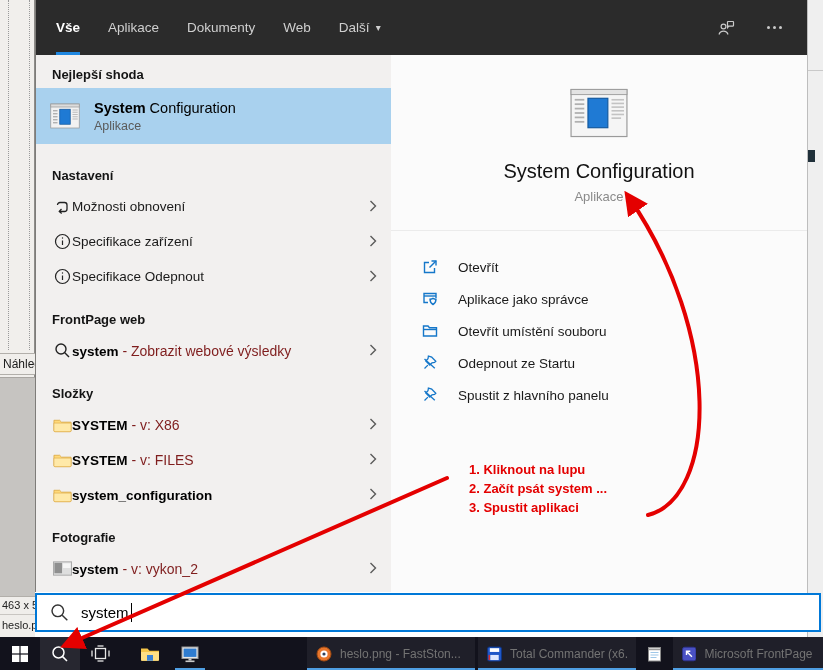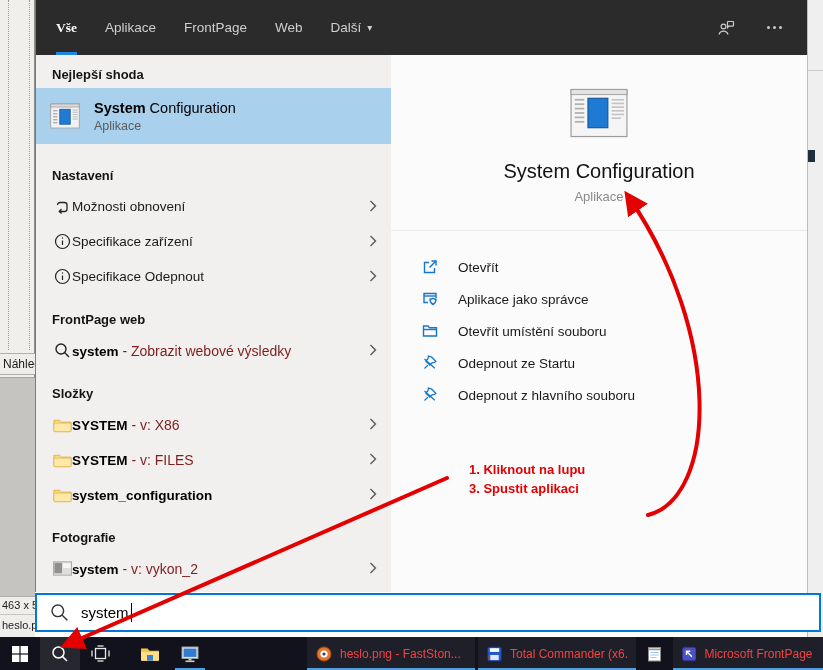--- a/index.html
+++ b/index.html
@@ -15,21 +15,21 @@
   .bg-size{position:absolute;left:0;top:596px;width:35px;height:18px;background:#f0eeeb;border-top:1px solid #b2afaa;font-size:11px;color:#222;line-height:17px;padding-left:2px;white-space:nowrap;overflow:hidden;box-sizing:border-box;}
   .bg-file{position:absolute;left:0;top:614px;width:35px;height:23px;background:#f0eeeb;border-top:1px solid #c9c6c2;font-size:11px;color:#222;line-height:20px;padding-left:2px;white-space:nowrap;overflow:hidden;box-sizing:border-box;}
   .bg-right{position:absolute;right:0;top:0;width:16px;height:637px;background:#efefef;border-left:1px solid #bdbdbd;box-sizing:border-box;}
   .bg-right .hline{position:absolute;left:0;right:0;top:70px;height:1px;background:#c9c9c9;}
   .bg-right .blob{position:absolute;left:0;top:150px;width:7px;height:12px;background:#20303a;}
 
   
   .flyout{position:absolute;left:35px;top:0;width:772px;height:592px;display:flex;flex-direction:column;border-left:1px solid #7e7c79;box-sizing:border-box;background:#fbfbfb;}
   .fly-header{height:55px;flex:none;background:#2b2b2b;display:flex;align-items:stretch;padding-left:20px;}
   .tab{display:flex;align-items:center;margin-right:28px;font-size:13.5px;color:#cfcfcf;border-bottom:3px solid transparent;border-top:3px solid transparent;cursor:default;}
-  .tab.active{color:#ffffff;font-weight:700;border-bottom-color:#1f87e0;font-family:Liberation Serif, serif;}
+  .tab.active{color:#ffffff;font-weight:700;border-bottom-color:#1f87e0;}
   .tab .caret{margin-left:6px;font-size:10px;color:#cfcfcf;}
   .hdr-icons{margin-left:auto;display:flex;align-items:center;padding-right:22px;gap:26px;}
   .hdr-icon{width:22px;height:22px;display:flex;align-items:center;justify-content:center;}
   .dots3{display:flex;gap:3px;}
   .dots3 i{width:3px;height:3px;border-radius:50%;background:#c9c9c9;}
 
   .fly-body{flex:1;display:flex;min-height:0;}
   .col-left{width:355px;flex:none;background:#f2f0ef;overflow:hidden;}
   .col-right{flex:1;background:#fbfbfb;overflow:hidden;}
 
@@ -71,21 +71,21 @@
 
   
   .taskbar{position:absolute;left:0;bottom:0;width:823px;height:33px;background:#12121c;display:flex;align-items:stretch;z-index:20;}
   .tb-btn{width:40px;flex:none;display:flex;align-items:center;justify-content:center;position:relative;}
   .tb-btn.lit{background:rgba(255,255,255,0.09);}
   .tb-btn.running::after{content:"";position:absolute;left:5px;right:5px;bottom:0;height:2px;background:#4f9fe3;}
   .tb-gap{width:10px;flex:none;}
   .tb-apps{margin-left:auto;display:flex;align-items:stretch;}
   .tb-app{display:flex;align-items:center;padding:0 9px;gap:8px;background:rgba(255,255,255,0.06);position:relative;margin-left:3px;}
   .tb-app.running::after{content:"";position:absolute;left:0;right:0;bottom:0;height:2px;background:#4f9fe3;}
-  .tb-app .lbl{font-size:12px;color:#ef4444;white-space:nowrap;overflow:hidden;}
+  .tb-app .lbl{font-size:12px;color:#737373;white-space:nowrap;overflow:hidden;}
   .tb-app.icon-only{background:transparent;padding:0 8px;}
   .w170{width:168px;box-sizing:border-box;}
   .w158{width:158px;box-sizing:border-box;}
   .w150{width:150px;box-sizing:border-box;}
 </style>
 </head>
 <body>
 
 <div class="root">
 
@@ -105,21 +105,21 @@
   <div class="flyout">
 
     <div class="fly-header">
       <div class="tab active">
           <span>Vše</span>
         </div>
       <div class="tab">
           <span>Aplikace</span>
         </div>
       <div class="tab">
-          <span>FrontPage</span>
+          <span>Dokumenty</span>
         </div>
       <div class="tab">
           <span>Web</span>
         </div>
       <div class="tab">
         <span>Další</span>
         <span class="caret">▾</span>
       </div>
       <div class="hdr-icons">
         <div class="hdr-icon">
@@ -368,30 +368,31 @@
                 <line x1="3.5" y1="5" x2="13.8" y2="14.2"></line>
               </svg>
               <span class="alabel">Odepnout ze Startu</span>
             </div>
             <div class="action-row">
               <svg width="18" height="18" viewBox="0 0 18 18" fill="none" stroke="#1577c9" stroke-width="1.3">
                 <path d="M10.8 3.2 l4 4 -1.2 1.2 -2.6 .4 -2.2 2.2 -4 -4 2.2 -2.2 .4 -2.6 z"></path>
                 <line x1="6.9" y1="11.1" x2="3.5" y2="14.5"></line>
                 <line x1="3.5" y1="5" x2="13.8" y2="14.2"></line>
               </svg>
-              <span class="alabel">Odepnout z hlavního souboru</span>
+              <span class="alabel">Spustit z hlavního panelu</span>
             </div>
           </div>
         </div>
       </div>
     </div>
   </div>
 
   <div class="annotation">
     <div>1. Kliknout na lupu</div>
+    <div>2. Začít psát system ...</div>
     <div>3. Spustit aplikaci</div>
   </div>
 
   <svg class="arrows" width="823" height="670" viewBox="0 0 823 670">
     <defs>
       <marker id="ah" markerWidth="6" markerHeight="6" refX="4.4" refY="3" orient="auto">
         <path d="M0 0 L6 3 L0 6 Z" fill="#e40000"></path>
       </marker>
     </defs>
     <line x1="447" y1="478" x2="66" y2="645" stroke="#e40000" stroke-width="4" stroke-linecap="round" marker-end="url(#ah)"></line>

